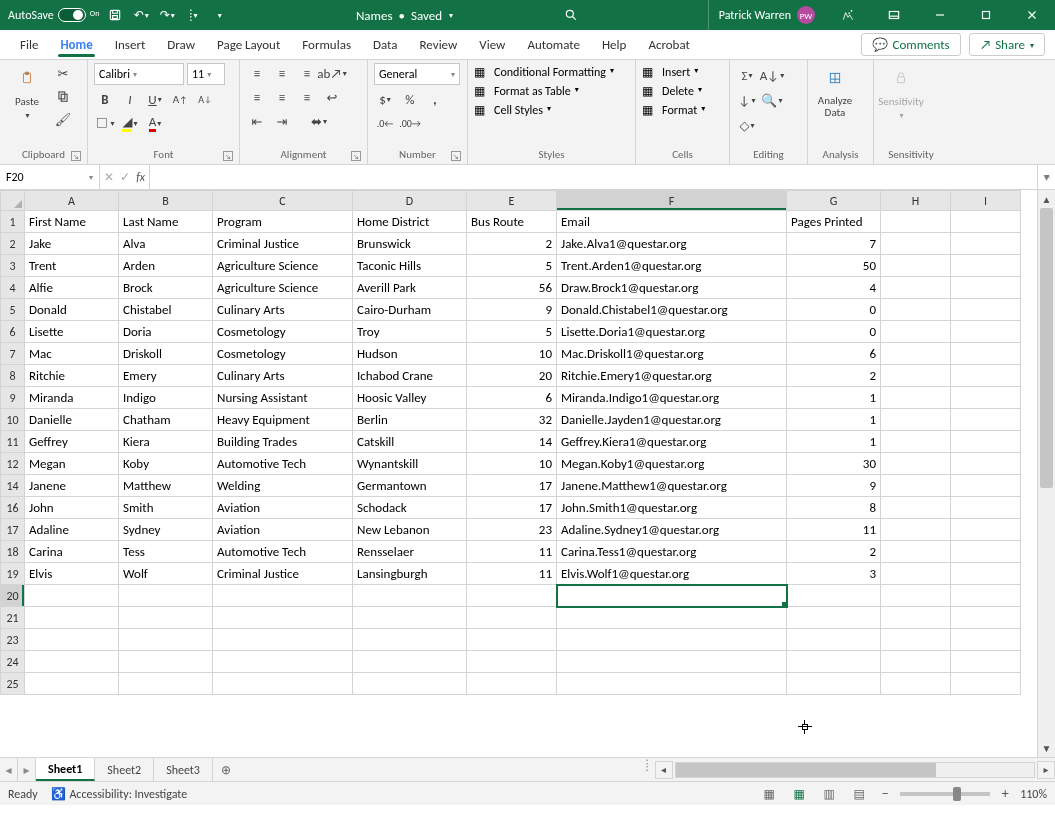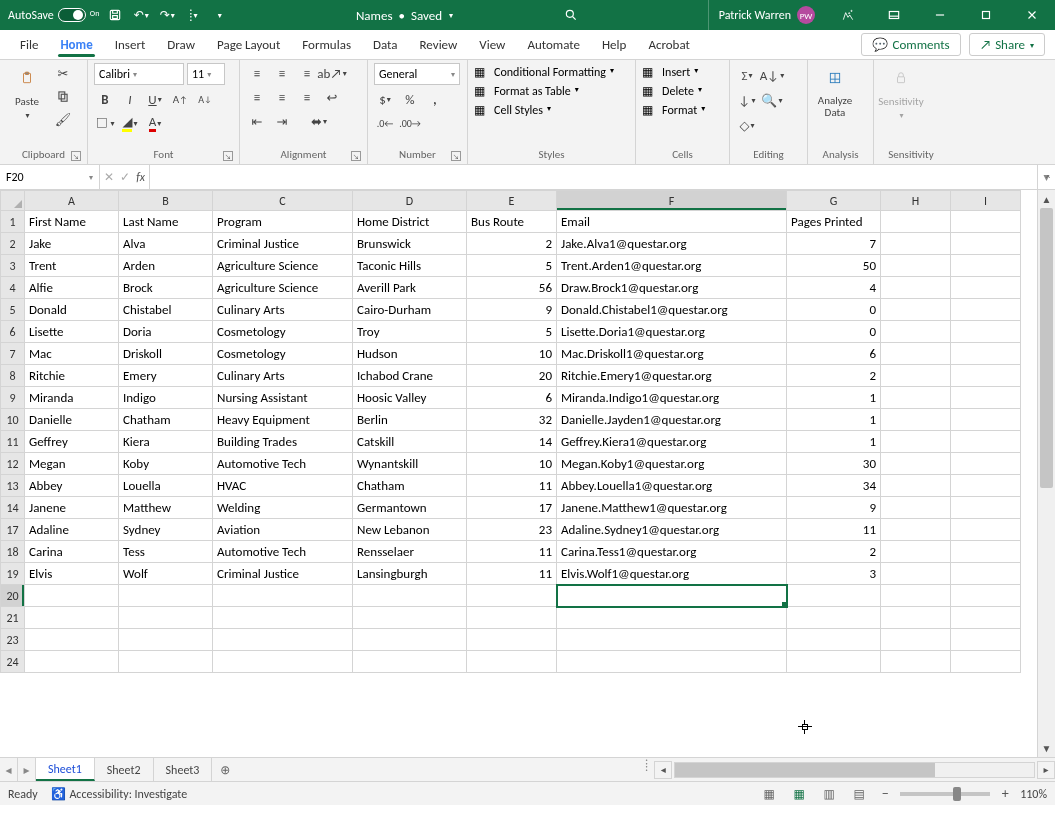--- a/index.html
+++ b/index.html
@@ -78,21 +78,21 @@
   .cursor-cross { position:absolute; left:798px; top:530px; width:14px; height:14px; pointer-events:none; }
   .cursor-cross::before, .cursor-cross::after { content:""; position:absolute; background:#000; }
   .cursor-cross::before { left:6px; top:0; width:1px; height:14px; }
   .cursor-cross::after { top:6px; left:0; width:14px; height:1px; }
   .cursor-cross .box { position:absolute; left:4px; top:4px; width:6px; height:6px; border:1px solid #000; background:#fff; }
 
   
   .sheettabs { height:24px; background:#f3f3f3; border-top:1px solid #d4d4d4; display:flex; align-items:stretch; font-size:12px; }
   .sheettabs .nav { width:18px; display:flex; align-items:center; justify-content:center; color:#888; border-right:1px solid #d4d4d4;}
   .sheettabs .stab { padding:0 12px; display:flex; align-items:center; border-right:1px solid #d4d4d4; background:#f3f3f3; color:#444;}
-  .sheettabs .stab.active { background:#fff; border-bottom:2px solid #127245; font-weight:400; color:#1d4ed8;}
+  .sheettabs .stab.active { background:#fff; border-bottom:2px solid #127245; font-weight:700; color:#000000;}
   .sheettabs .addsheet { width:26px; display:flex; align-items:center; justify-content:center; color:#666; }
   .sheettabs .hscroll { flex:1; display:flex; align-items:center; justify-content:flex-end; }
   .hscroll-track { flex:1; height:16px; background:#f0f0f0; margin:0 2px; position:relative; border:1px solid #d4d4d4; }
   .hscroll-thumb { position:absolute; left:0; top:0; bottom:0; width:260px; background:#c5c5c5; }
   .hscroll .arrow { width:18px; height:18px; display:flex; align-items:center; justify-content:center; color:#555; border:1px solid #d4d4d4; font-size:10px;}
 
   
   .statusbar { height:24px; background:#f3f3f3; border-top:1px solid #d4d4d4; display:flex; align-items:center; font-size:12px; color:#444; padding:0 8px; gap:14px; }
   .statusbar .right { margin-left:auto; display:flex; align-items:center; gap:8px; }
   .viewbtn { width:22px; height:18px; display:flex; align-items:center; justify-content:center; color:#666; }
@@ -562,44 +562,44 @@
             <td>Koby</td>
             <td>Automotive Tech</td>
             <td>Wynantskill</td>
             <td class="num">10</td>
             <td>Megan.Koby1@questar.org</td>
             <td class="num">30</td>
             <td></td>
             <td></td>
           </tr>
           <tr>
-            <th>13</th>
-            <td>Abbey</td>
-            <td>Louella</td>
-            <td>HVAC</td>
-            <td>Chatham</td>
-            <td class="num">11</td>
-            <td>Abbey.Louella1@questar.org</td>
-            <td class="num">34</td>
-            <td></td>
-            <td></td>
-          </tr>
-          <tr>
             <th>14</th>
             <td>Janene</td>
             <td>Matthew</td>
             <td>Welding</td>
             <td>Germantown</td>
             <td class="num">17</td>
             <td>Janene.Matthew1@questar.org</td>
             <td class="num">9</td>
             <td></td>
             <td></td>
           </tr>
           <tr>
+            <th>16</th>
+            <td>John</td>
+            <td>Smith</td>
+            <td>Aviation</td>
+            <td>Schodack</td>
+            <td class="num">17</td>
+            <td>John.Smith1@questar.org</td>
+            <td class="num">8</td>
+            <td></td>
+            <td></td>
+          </tr>
+          <tr>
             <th>17</th>
             <td>Adaline</td>
             <td>Sydney</td>
             <td>Aviation</td>
             <td>New Lebanon</td>
             <td class="num">23</td>
             <td>Adaline.Sydney1@questar.org</td>
             <td class="num">11</td>
             <td></td>
             <td></td>
@@ -659,20 +659,32 @@
             <td class=""></td>
             <td class=""></td>
             <td class=""></td>
             <td class=""></td>
             <td class=""></td>
             <td class=""></td>
             <td class=""></td>
           </tr>
           <tr>
             <th class="">24</th>
+            <td class=""></td>
+            <td class=""></td>
+            <td class=""></td>
+            <td class=""></td>
+            <td class=""></td>
+            <td class=""></td>
+            <td class=""></td>
+            <td class=""></td>
+            <td class=""></td>
+          </tr>
+          <tr>
+            <th class="">25</th>
             <td class=""></td>
             <td class=""></td>
             <td class=""></td>
             <td class=""></td>
             <td class=""></td>
             <td class=""></td>
             <td class=""></td>
             <td class=""></td>
             <td class=""></td>
           </tr>

